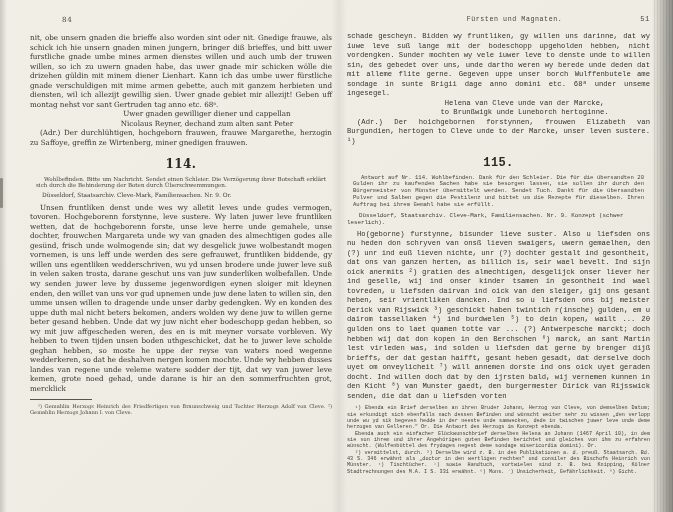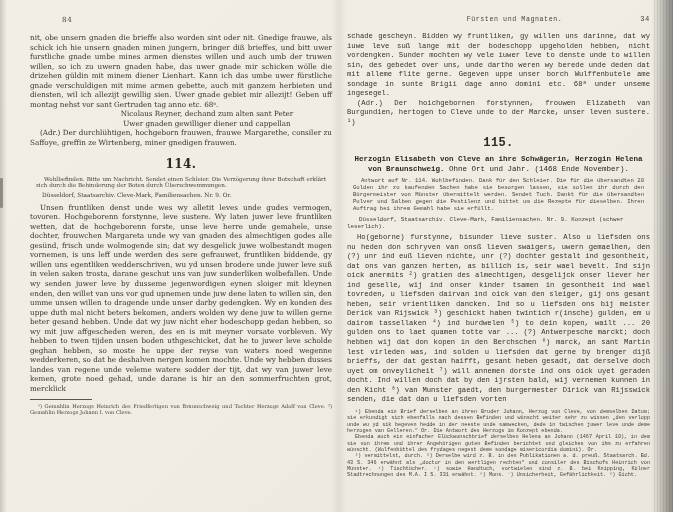--- a/index.html
+++ b/index.html
@@ -92,56 +92,56 @@
 
   <div class="page page-left">
     <div class="pagehead">
       <span class="num">84</span>
       <span class="num"></span>
     </div>
 
     <p class="body">nit, obe unsern gnaden die brieffe also worden sint oder nit. Gnedige frauwe, als schick ich hie unsern gnaden minen jungern, bringer diß brieffes, und bitt uwer furstliche gnade umbe mines armen dienstes willen und auch umb der truwen willen, so ich zu uwern gnaden habe, das uwer gnade mir schicken wölle die drizehen güldin mit minem diener Lienhart. Kann ich das umbe uwer fürstliche gnade verschuldigen mit mime armen gebette, auch mit ganzem herbieten und diensten, wil ich allezijt gewillig sien. Uwer gnade gebiet mir allezijt! Geben uff montag nehst vor sant Gertruden tag anno etc. 68ᵃ.</p>
 
     <div class="sig">
+      <div>Uwer gnaden gewilliger diener und cappellan</div>
       <div>Nicolaus Reyner, dechand zum alten sant Peter</div>
-      <div>Uwer gnaden gewilliger diener und cappellan</div>
     </div>
 
-    <p class="body indent">(Adr.) Der durchlühtigen, hochgeborn frauwen, frauwe Margarethe, consiler zu Saffoye, greffin ze Wirtenberg, miner gnedigen frauwen.</p>
+    <p class="body indent">(Adr.) Der durchlühtigen, hochgeborn frauwen, frauwe Margarethe, herzogin zu Saffoye, greffin ze Wirtenberg, miner gnedigen frauwen.</p>
 
     <div class="letterno">114.</div>
 
 
     <p class="regest">Wohlbefinden. Bitte um Nachricht. Sendet einen Schleier. Die Verzögerung ihrer Botschaft erklärt sich durch die Behinderung der Boten durch Überschwemmungen.</p>
     <p class="archive">Düsseldorf, Staatsarchiv.  Cleve-Mark, Familiensachen.  Nr. 9.  Or.</p>
 
     <p class="body indent">Unsen fruntliken denst unde wes wy alletit leves unde gudes vermogen, tovoren. Hochgeborenn forstynne, leve sustere. Wy laten juwer leve fruntliken wetten, dat de hochgeborenn forste, unse leve herre unde gemahele, unse dochter, frouwchen Margareta unde wy van gnaden des almechtigen godes alle gesünd, frisch unde wolmogende sin; dat wy desgelick juwe wolbestandt mogen vornemen, is uns leff unde werden des sere gefrauwet, fruntliken biddende, gy willen uns egentliken wedderschriven, wu yd unsen brodere unde juwer leve suß in velen saken trosta, darane geschut uns van juw sunderliken wolbefallen. Unde wy senden juwer leve by dusseme jegenwordigen eynen sloiger mit kleynen enden, den willet van uns vor gud upnemen unde juw dene laten to willen sin, den umme unsen willen to dragende unde unser darby gedengken. Wy en konden des uppe duth mal nicht beters bekomen, anders wolden wy dene juw to willen gerne beter gesand hebben. Unde dat wy juw nicht eher bodeschopp gedan hebben, so wy mit juw affgescheden weren, des en is mit meyner vorsate vorbleven. Wy hebben to twen tijden unsen boden uthgeschicket, dat he to juwer leve scholde geghan hebben, so moste he uppe der reyse van waters noed wegenne wedderkeren, so dat he deshalven nergen komen mochte. Unde wy hebben dusses landes van regene unde veleme watere sodder der tijt, dat wy van juwer leve kemen, grote noed gehad, unde darane is hir an den sommerfruchten grot, mercklick</p>
 
     <div class="fnrule"></div>
     <p class="footnote fn-indent">¹) Gemahlin Herzogs Heinrich des Friedfertigen von Braunschweig und Tochter Herzogs Adolf von Cleve.  ²) Gemahlin Herzogs Johann I. von Cleve.</p>
   </div>
 
   <div class="page page-right">
     <div class="pagehead">
       <span class="num"></span>
       <span class="title">Fürsten und Magnaten.</span>
-      <span class="num right">34</span>
+      <span class="num right">51</span>
     </div>
 
     <p class="body">schade gescheyn. Bidden wy fruntliken, gy willen uns darinne, dat wy iuwe leve suß lange mit der bodeschopp upgeholden hebben, nicht vordengken. Sunder mochten wy vele iuwer leve to denste unde to willen sin, des gebedet over uns, unde dartho weren wy berede unde deden dat mit alleme flite gerne. Gegeven uppe unser borch Wulffenbutele ame sondage in sunte Brigii dage anno domini etc. 68ᵃ under unseme ingesegel.</p>
 
+    <div class="sig">
+      <div>Helena van Cleve unde van der Marcke,</div>
+      <div>to Brunßwigk unde Luneborch hertoginne.</div>
+    </div>
 
     <p class="body indent">(Adr.) Der hoichgebornen forstynnen, frouwen Elizabeth van Burgundien, hertogen to Cleve unde to der Marcke, unser leven sustere. ¹)</p>
 
     <div class="letterno">115.</div>
 
-    <div class="heading">
-      <span class="hb">Herzogin Elisabeth von Cleve an ihre Schwägerin, Herzogin Helena von Braunschweig.</span>
-      <span class="hr">Ohne Ort und Jahr.  (1468 Ende November).</span>
-    </div>
 
     <p class="regest">Antwort auf Nr. 114. Wohlbefinden. Dank für den Schleier. Die für die übersandten 20 Gulden ihr zu kaufenden Sachen habe sie besorgen lassen, sie sollen ihr durch den Bürgermeister von Münster übermittelt werden. Sendet Tuch. Dankt für die übersandten Pulver und Salben gegen die Pestilenz und bittet um die Rezepte für dieselben. Ihren Auftrag bei ihrem Gemahl habe sie erfüllt.</p>
     <p class="archive">Düsseldorf, Staatsarchiv.  Cleve-Mark, Familiensachen.  Nr. 9.  Konzept (schwer leserlich).</p>
 
     <p class="body indent">Ho(geborne) furstynne, bisunder lieve suster. Also u liefsden ons nu heden don schryven van onsß lieven swaigers, uwern gemaelhen, den (?) unr ind euß lieven nichte, unr (?) dochter gestalt ind gesontheit, dat ons van ganzen herten, as billich is, seir wael bevelt. Ind sijn oick anermits ²) gratien des almechtigen, desgelijck onser liever her ind geselle, wij ind onser kinder tsamen in gesontheit ind wael tovreden, u liefsden dairvan ind oick van den sleiger, gij ons gesant heben, seir vrientliken dancken. Ind so u liefsden ons bij meister Derick van Rijswick ³) geschickt haben twintich r(insche) gulden, em u dairom tassellaken ⁴) ind burdwelen ⁵) to dein kopen, wailt ... 20 gulden ons to laet quamen totte var ... (?) Antwerpesche marckt; doch hebben wij dat don kopen in den Berchschen ⁶) marck, an sant Martin lest virleden was, ind solden u liefsden dat gerne by brenger dijß brieffs, der dat gestan haifft, gesant heben gesadt, dat derselve doch uyet om onveylicheit ⁷) will annemen dorste ind ons oick uyet geraden docht. Ind willen doch dat by den ijrsten bald, wij vernemen kunnen in den Kicht ⁸) van Munster gaedt, den burgermester Dirick van Rijsswick senden, die dat dan u liefsden vorten</p>
 
     <div style="height:4px"></div>
     <p class="footnote fn-indent">¹) Ebenda ein Brief derselben an ihren Bruder Johann, Herzog von Cleve, von demselben Datum; sie erkundigt sich ebenfalls nach dessen Befinden und wünscht weiter sehr zu wissen „den verlopp unde wu yd sik begeven hedde in der neeste unde samwecken, dede in twischen juwer leve unde deme herzogen van Gelleren.“ Or. Die Antwort des Herzogs im Konzept ebenda.</p>
     <p class="footnote fn-indent">Ebenda auch ein einfacher Glückwunschbrief derselben Helena an Johann (1467 April 10), in dem sie von ihrem und ihrer Angehörigen guten Befinden berichtet und gleiches von ihm zu erfahren wünscht. (Wolfenbüttel des frydages negest deme sondage misericordia domini). Or.</p>
     <p class="footnote fn-indent">²) vermittelst, durch.  ³) Derselbe wird z. B. in den Publikationen a. d. preuß. Staatsarch. Bd. 43 S. 346 erwähnt als „doctor in den wertligen rechten“ und consiler des Bischofs Heinrich von Münster.  ⁴) Tischtücher.  ⁵) sowie Handtuch, vortwielen sind z. B. bei Knipping, Kölner Stadtrechnungen des M.A. I S. 331 erwähnt.  ⁶) Mons.  ⁷) Unsicherheit, Gefährlichkeit.  ⁸) Gicht.</p>

